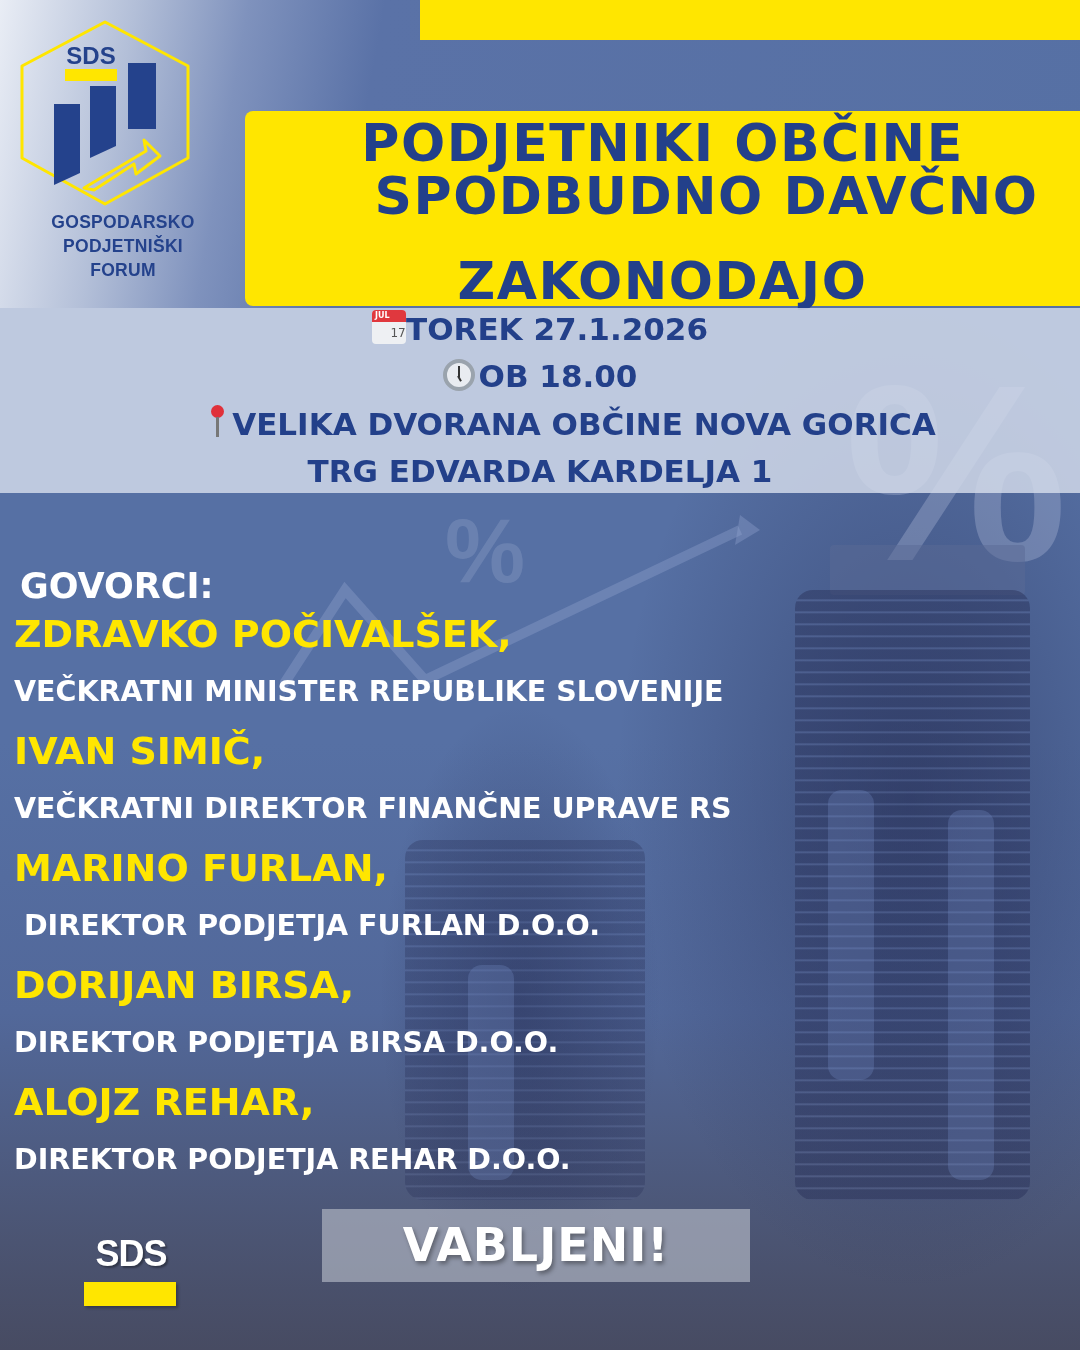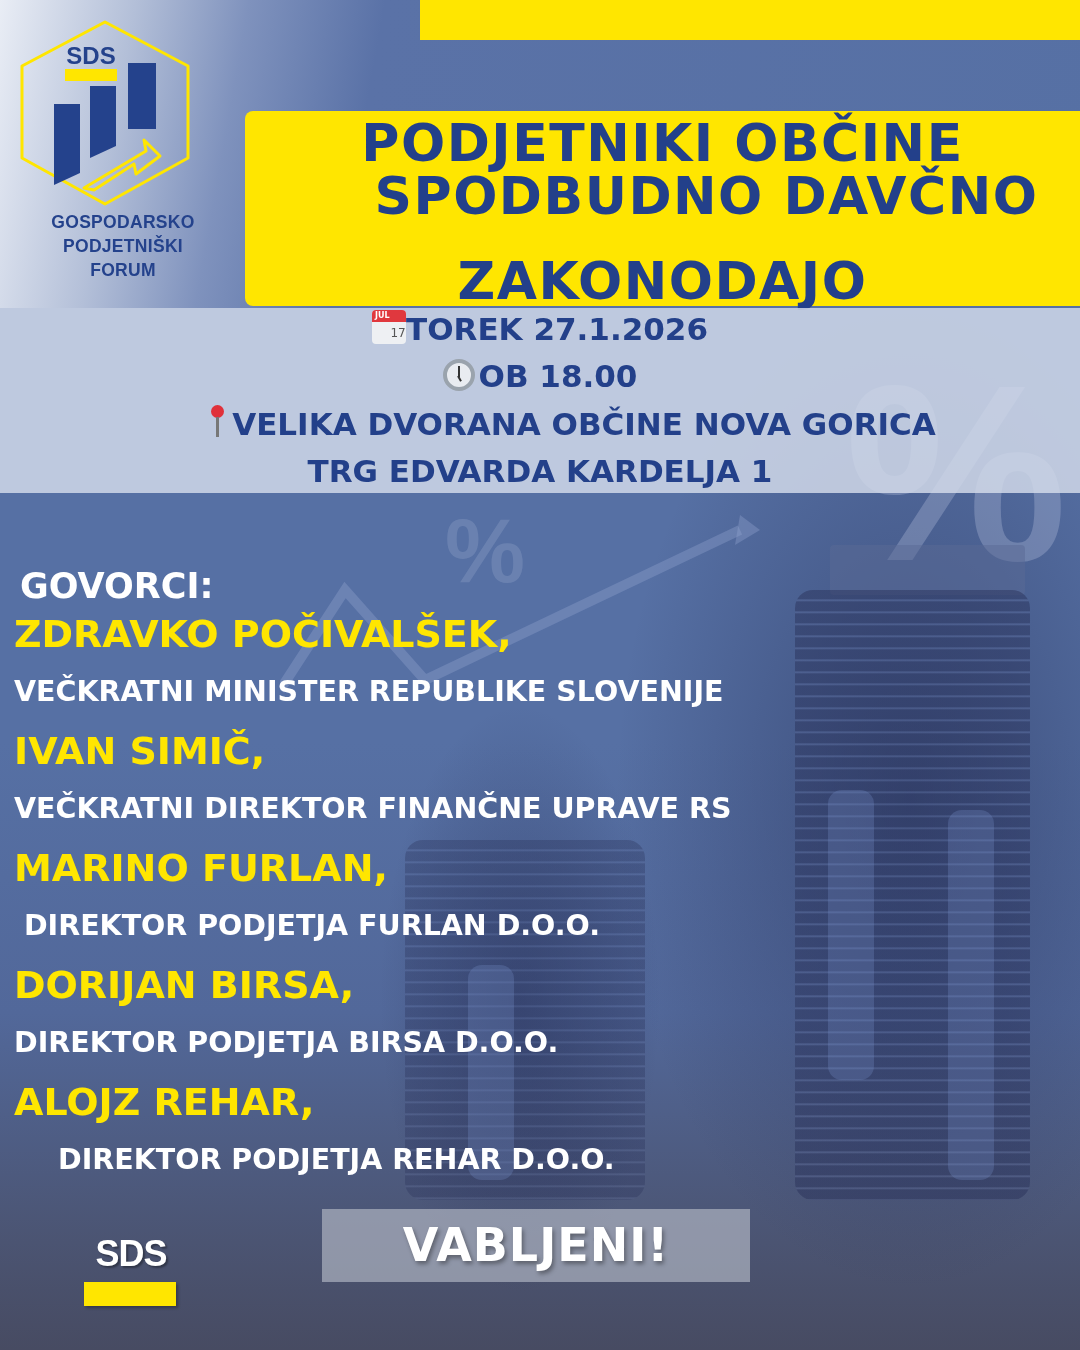--- a/index.html
+++ b/index.html
@@ -178,21 +178,21 @@
     <div class="sp-heading">GOVORCI:</div>
     <div class="sp-name" style="top:52px;">ZDRAVKO POČIVALŠEK,</div>
     <div class="sp-role" style="top:115px;">VEČKRATNI MINISTER REPUBLIKE SLOVENIJE</div>
     <div class="sp-name" style="top:169px;">IVAN SIMIČ,</div>
     <div class="sp-role" style="top:232px;">VEČKRATNI DIREKTOR FINANČNE UPRAVE RS</div>
     <div class="sp-name" style="top:286px;">MARINO FURLAN,</div>
     <div class="sp-role" style="top:349px; white-space:pre;"> DIREKTOR PODJETJA FURLAN D.O.O.</div>
     <div class="sp-name" style="top:403px;">DORIJAN BIRSA,</div>
     <div class="sp-role" style="top:466px;">DIREKTOR PODJETJA BIRSA D.O.O.</div>
     <div class="sp-name" style="top:520px;">ALOJZ REHAR,</div>
-    <div class="sp-role" style="top:583px;margin-left:44px;">DIREKTOR PODJETJA REHAR D.O.O.</div>
+    <div class="sp-role" style="top:583px;">DIREKTOR PODJETJA REHAR D.O.O.</div>
   </div>
 
   <div class="sds-logo">
     <div class="sds-text">SDS</div>
     <div class="sds-bar"></div>
   </div>
   <div class="cta">VABLJENI!</div>
 </div>
 
 </body></html>

